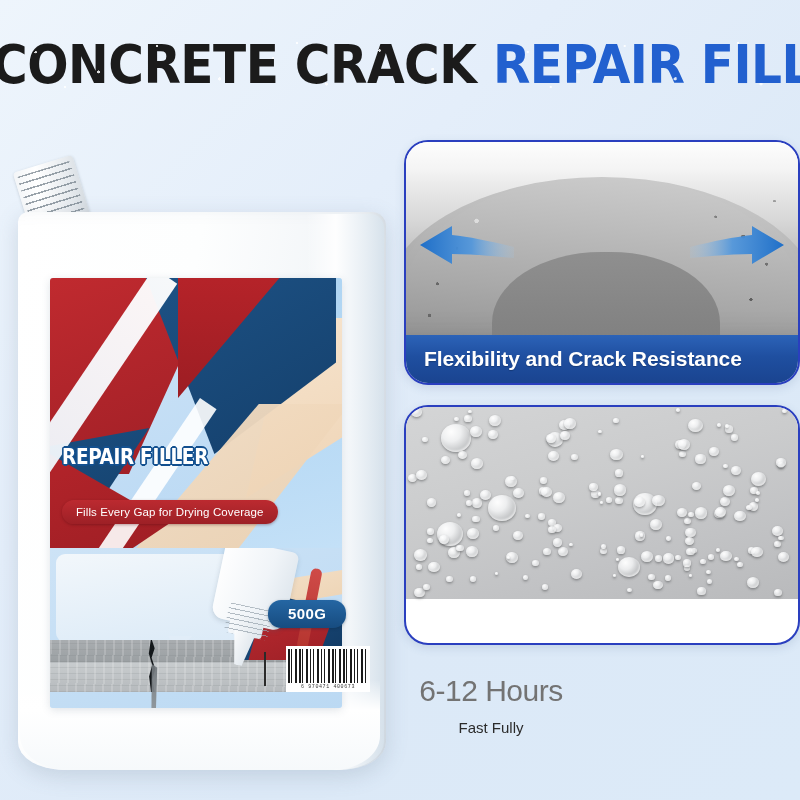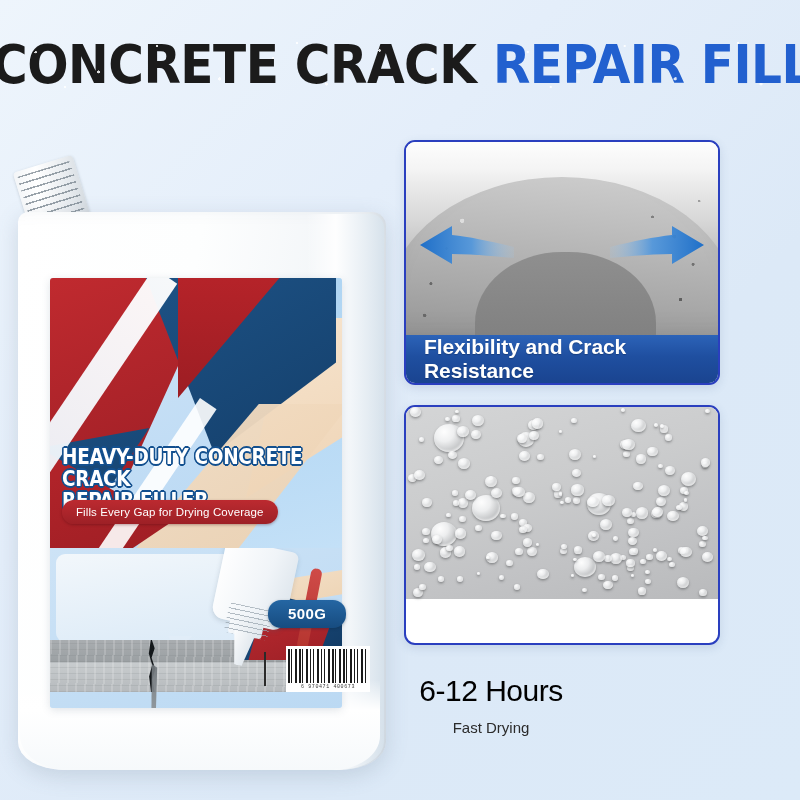--- a/index.html
+++ b/index.html
@@ -269,22 +269,22 @@
   #barcode-num{
     font-size:5px; text-align:center; color:#3a3a3a; letter-spacing:.6px;
     margin-top:1px; font-family:"Liberation Mono",monospace;
   }
   #barcode-tick{
     position:absolute; left:-22px; top:6px; width:1.5px; height:34px; background:#2a2a2a;
   }
 
   
   .panel{
-    position:absolute; width:316px;
-    border:2px solid #2a3fbf; border-radius:11px;
+    position:absolute; width:396px;
+    border:2px solid #2a3fbf; border-radius:24px;
     background:#ffffff; overflow:hidden;
     box-shadow:0 3px 10px rgba(70,100,140,.16);
   }
   #panel-flex{ left:404px; top:140px; height:245px; }
   #panel-water{ left:404px; top:405px; height:240px; }
   .panel-photo{ position:absolute; left:0; top:0; width:100%; }
   #photo-flex{ height:197px; background:linear-gradient(180deg,#fdfdfd 0%,#f4f4f4 14%,#eaeaea 22%,#d7d7d7 40%,#bcbcbc 60%,#9d9d9d 78%,#8a8a8a 100%); }
   #photo-flex .mound{
     position:absolute; left:-6%; top:18%; width:112%; height:92%;
     background:linear-gradient(185deg,#cfcfcf 0%,#bdbdbd 30%,#a9a9a9 62%,#8e8e8e 100%);
@@ -333,21 +333,21 @@
     text-shadow:0 1px 1px rgba(10,30,60,.35);
   }
 
   
   #stats{
     position:absolute; left:392px; top:672px; width:396px; height:90px;
     display:flex;
   }
   .stat{ flex:1; text-align:center; }
   .stat-value{
-    font-size:30px; font-weight:normal; color:#000000; letter-spacing:-0.5px;
+    font-size:30px; font-weight:normal; color:#737373; letter-spacing:-0.5px;
     line-height:38px;
   }
   .stat-label{ font-size:15px; color:#2b2b2b; margin-top:9px; }
 </style>
 </head>
 <body>
 
 <div id="headline">
   <span class="grit w1">CONCRETE CRACK</span>
   <span class="grit w2">REPAIR FILLER</span>
@@ -369,21 +369,20 @@
     <div class="lyr" id="lb-red"></div>
     <div class="lyr" id="lb-navy1"></div>
     <div class="lyr" id="lb-red2"></div>
     <div class="lyr" id="lb-sand"></div>
     <div class="lyr" id="lb-navy2"></div>
     <div class="lyr" id="lb-red3"></div>
     <div class="lyr" id="lb-stripe1"></div>
     <div class="lyr" id="lb-stripe2"></div>
 
     <div id="label-title">
-      <span>HEAVY-DUTY CONCRETE CRACK</span>
       <span class="l2">REPAIR FILLER</span>
     </div>
 
     <div id="label-badge">Fills Every Gap for Drying Coverage</div>
 
     <div id="scene">
       <div id="scene-sky"></div>
       <div id="scene-bubble"></div>
       <div id="scene-bubble2"></div>
       <div id="scene-slab"></div>
@@ -609,17 +608,17 @@
         <div class="drop" style="left: 37.4387%; top: 68.3714%; width: 9.35442px; height: 8.41898px;"></div>
         <div class="drop" style="left: 87.9721%; top: 72.7754%; width: 11.7214px; height: 10.5492px;"></div>
         <div class="drop" style="left: 70.6111%; top: 79.2497%; width: 8.50954px; height: 7.65858px;"></div>
       </div>
   </div>
 </div>
 
 <div id="stats">
   <div class="stat">
     <div class="stat-value">6-12 Hours</div>
-    <div class="stat-label">Fast Drying</div>
+    <div class="stat-label">Fast Fully</div>
   </div>
   <div class="stat">
   </div>
 </div>
 
 </body></html>

